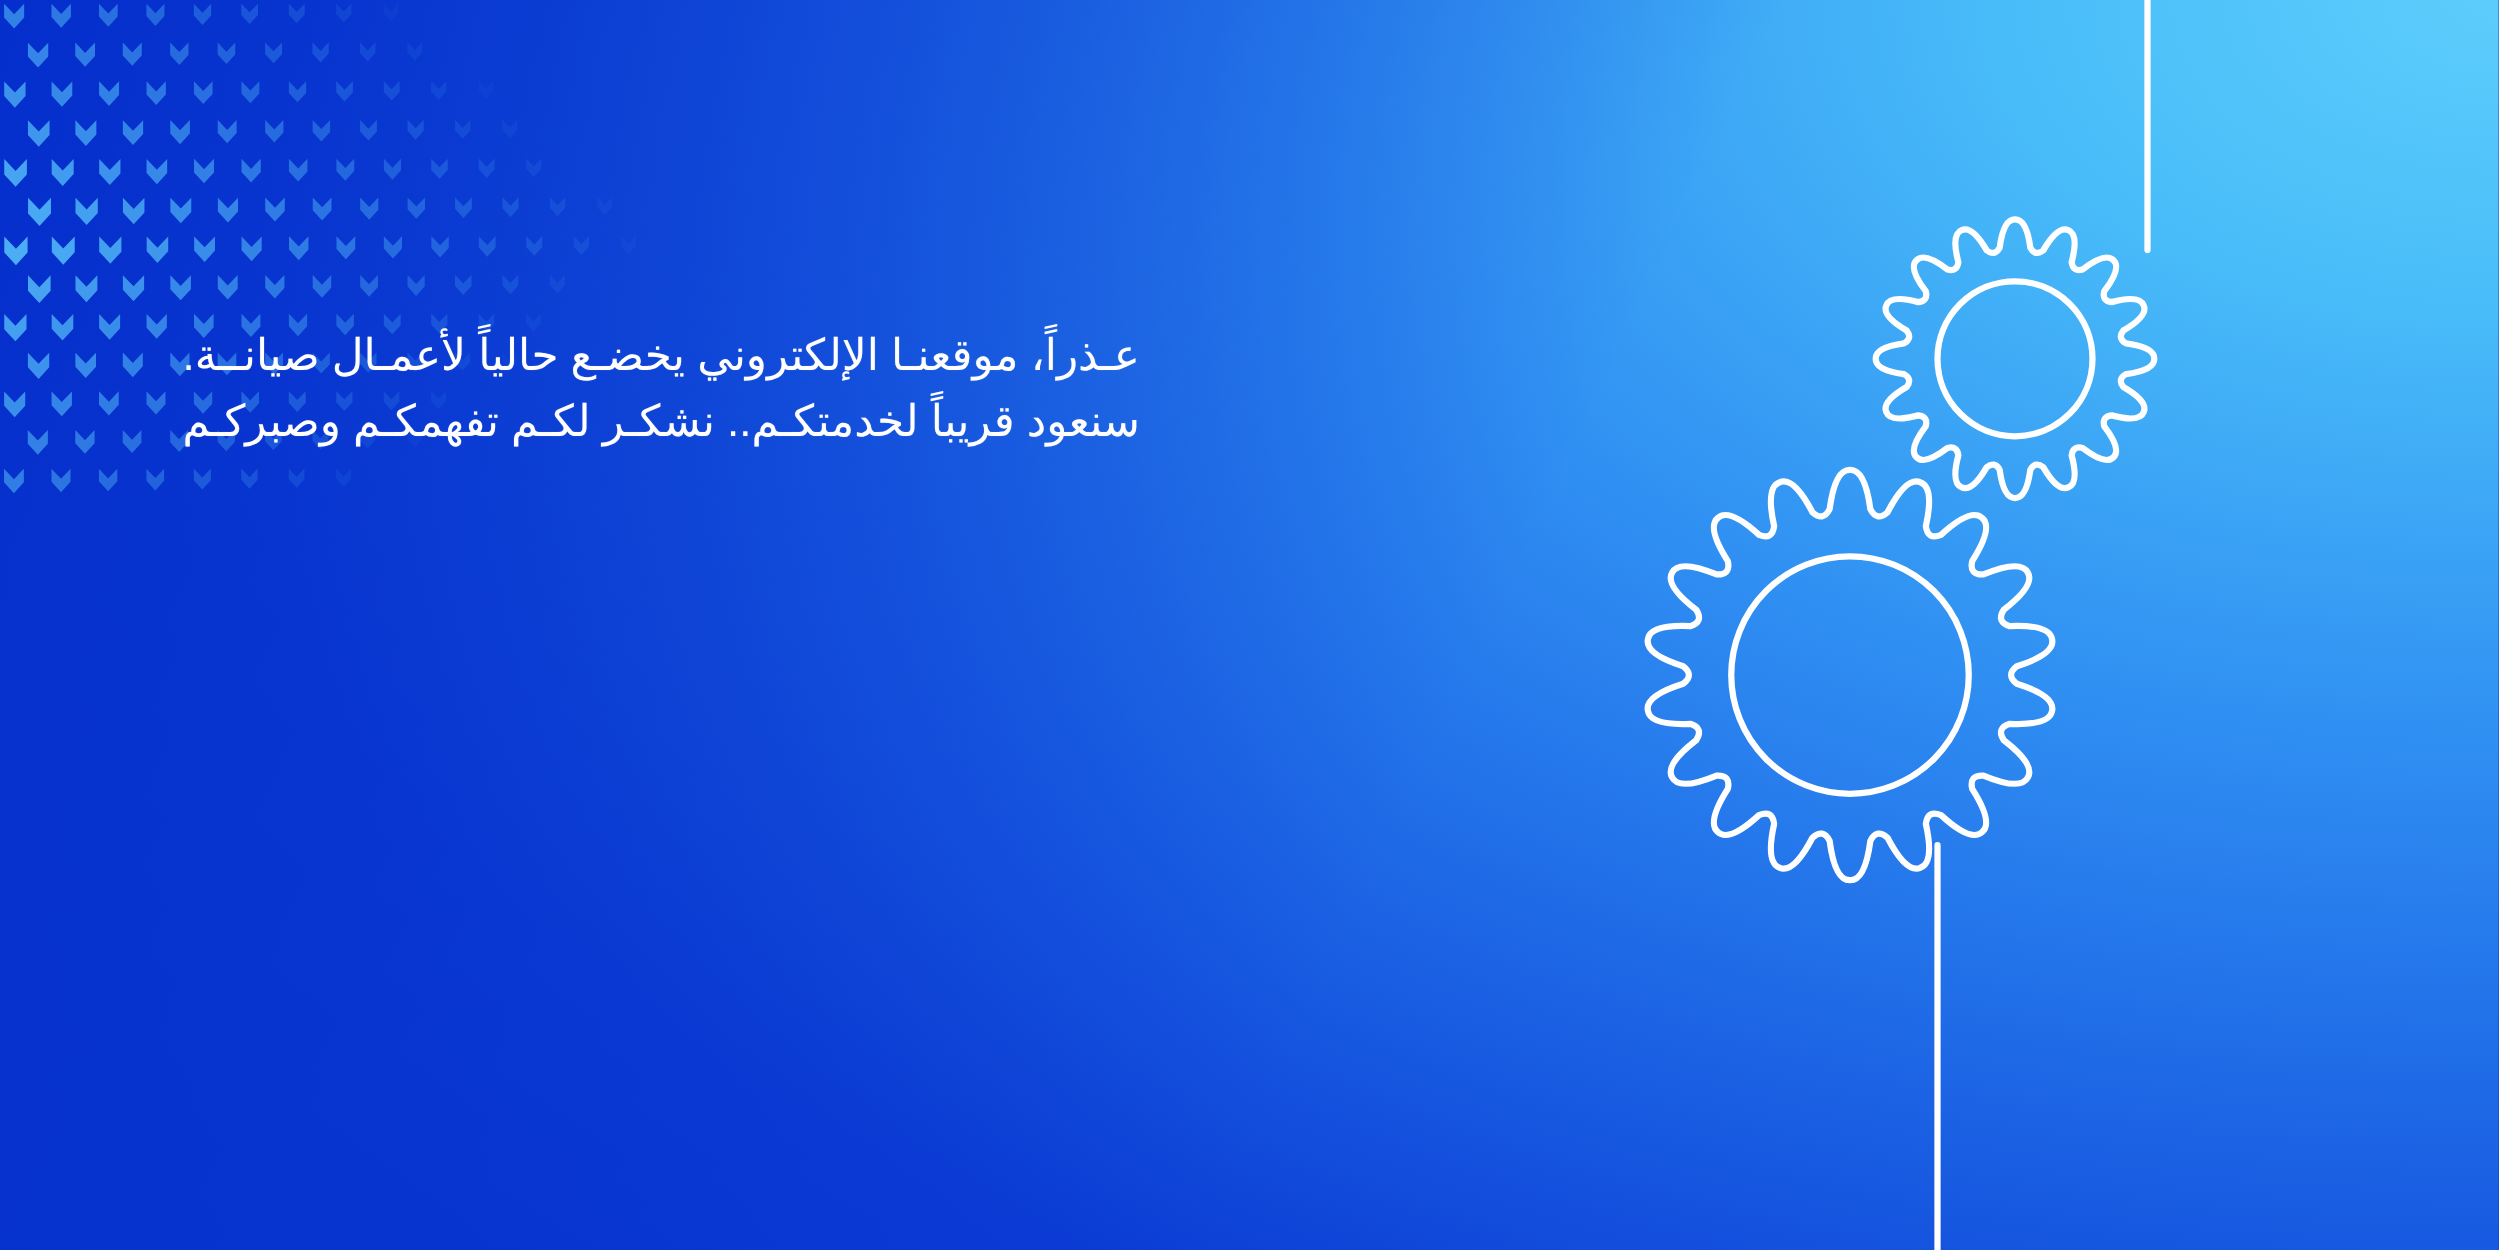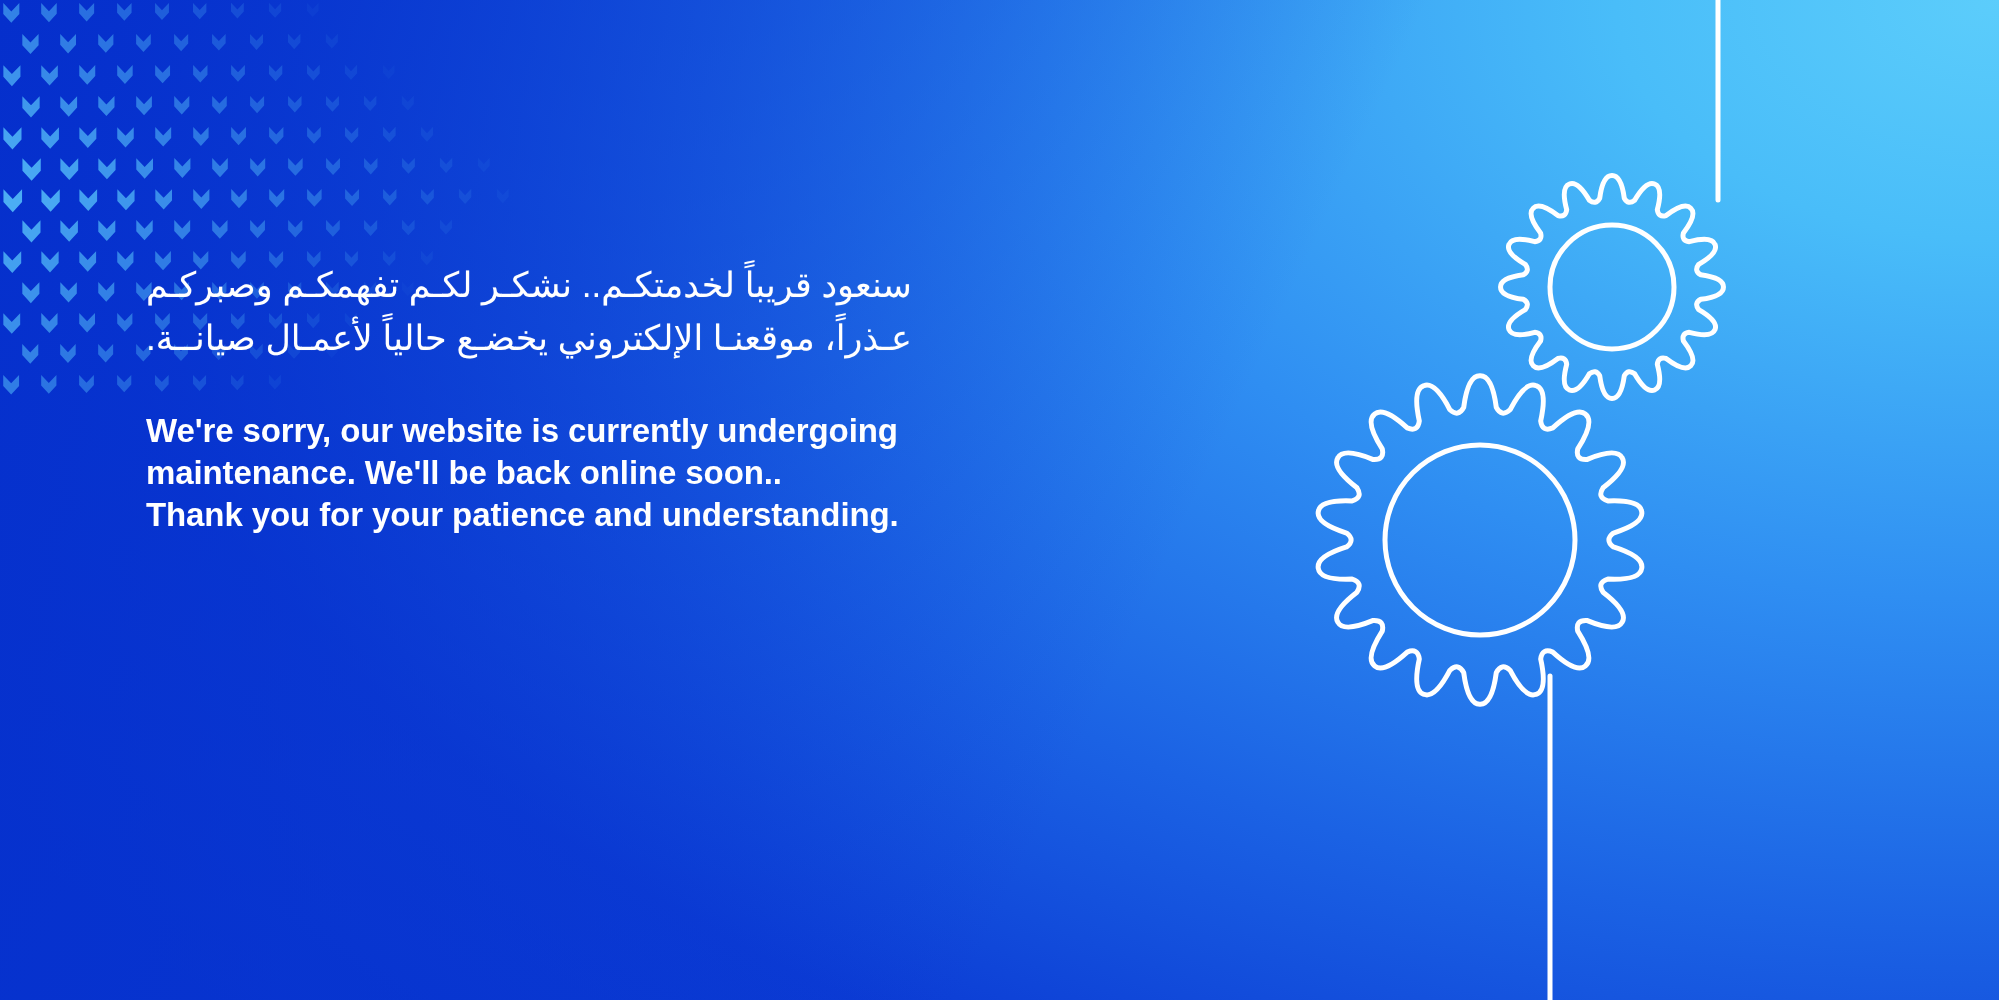--- a/index.html
+++ b/index.html
@@ -226,23 +226,18 @@
     <path id="gear-small" d="M1599.72 198.24Q1602.77 175.38 1612.00 175.56Q1621.23 175.38 1624.28 198.24Q1628.26 205.27 1634.62 200.30L1634.62 200.30Q1646.19 180.35 1654.65 184.04Q1663.24 187.41 1657.31 209.70Q1658.29 217.72 1666.08 215.56L1666.08 215.56Q1684.40 201.55 1690.80 208.20Q1697.45 214.60 1683.44 232.92Q1681.28 240.71 1689.30 241.69L1689.30 241.69Q1711.59 235.76 1714.96 244.35Q1718.65 252.81 1698.70 264.38Q1693.73 270.74 1700.76 274.72L1700.76 274.72Q1723.62 277.77 1723.44 287.00Q1723.62 296.23 1700.76 299.28Q1693.73 303.26 1698.70 309.62L1698.70 309.62Q1718.65 321.19 1714.96 329.65Q1711.59 338.24 1689.30 332.31Q1681.28 333.29 1683.44 341.08L1683.44 341.08Q1697.45 359.40 1690.80 365.80Q1684.40 372.45 1666.08 358.44Q1658.29 356.28 1657.31 364.30L1657.31 364.30Q1663.24 386.59 1654.65 389.96Q1646.19 393.65 1634.62 373.70Q1628.26 368.73 1624.28 375.76L1624.28 375.76Q1621.23 398.62 1612.00 398.44Q1602.77 398.62 1599.72 375.76Q1595.74 368.73 1589.38 373.70L1589.38 373.70Q1577.81 393.65 1569.35 389.96Q1560.76 386.59 1566.69 364.30Q1565.71 356.28 1557.92 358.44L1557.92 358.44Q1539.60 372.45 1533.20 365.80Q1526.55 359.40 1540.56 341.08Q1542.72 333.29 1534.70 332.31L1534.70 332.31Q1512.41 338.24 1509.04 329.65Q1505.35 321.19 1525.30 309.62Q1530.27 303.26 1523.24 299.28L1523.24 299.28Q1500.38 296.23 1500.56 287.00Q1500.38 277.77 1523.24 274.72Q1530.27 270.74 1525.30 264.38L1525.30 264.38Q1505.35 252.81 1509.04 244.35Q1512.41 235.76 1534.70 241.69Q1542.72 240.71 1540.56 232.92L1540.56 232.92Q1526.55 214.60 1533.20 208.20Q1539.60 201.55 1557.92 215.56Q1565.71 217.72 1566.69 209.70L1566.69 209.70Q1560.76 187.41 1569.35 184.04Q1577.81 180.35 1589.38 200.30Q1595.74 205.27 1599.72 198.24Z"></path>
     <circle id="gear-small-hub" cx="1612" cy="287" r="62"></circle>
     <path id="gear-large" d="M1463.71 407.35Q1467.92 375.44 1480.00 375.82Q1492.08 375.44 1496.29 407.35Q1501.58 417.59 1510.06 409.78L1510.06 409.78Q1524.93 381.23 1536.15 385.73Q1547.64 389.50 1540.68 420.92Q1542.15 432.36 1552.79 427.91L1552.79 427.91Q1576.52 406.17 1585.53 414.23Q1595.03 421.71 1577.75 448.85Q1575.22 460.11 1586.74 459.57L1586.74 459.57Q1616.47 447.26 1622.18 457.91Q1628.55 468.19 1603.03 487.78Q1596.80 497.49 1607.81 500.92L1607.81 500.92Q1639.96 499.52 1641.68 511.49Q1644.16 523.33 1613.47 533.01Q1604.29 540.00 1613.47 546.99L1613.47 546.99Q1644.16 556.67 1641.68 568.51Q1639.96 580.48 1607.81 579.08Q1596.80 582.51 1603.03 592.22L1603.03 592.22Q1628.55 611.81 1622.18 622.09Q1616.47 632.74 1586.74 620.43Q1575.22 619.89 1577.75 631.15L1577.75 631.15Q1595.03 658.29 1585.53 665.77Q1576.52 673.83 1552.79 652.09Q1542.15 647.64 1540.68 659.08L1540.68 659.08Q1547.64 690.50 1536.15 694.27Q1524.93 698.77 1510.06 670.22Q1501.58 662.41 1496.29 672.65L1496.29 672.65Q1492.08 704.56 1480.00 704.17Q1467.92 704.56 1463.71 672.65Q1458.42 662.41 1449.94 670.22L1449.94 670.22Q1435.07 698.77 1423.85 694.27Q1412.36 690.50 1419.32 659.08Q1417.85 647.64 1407.21 652.09L1407.21 652.09Q1383.48 673.83 1374.47 665.77Q1364.97 658.29 1382.25 631.15Q1384.78 619.89 1373.26 620.43L1373.26 620.43Q1343.53 632.74 1337.82 622.09Q1331.45 611.81 1356.97 592.22Q1363.20 582.51 1352.19 579.08L1352.19 579.08Q1320.04 580.48 1318.32 568.51Q1315.84 556.67 1346.53 546.99Q1355.71 540.00 1346.53 533.01L1346.53 533.01Q1315.84 523.33 1318.32 511.49Q1320.04 499.52 1352.19 500.92Q1363.20 497.49 1356.97 487.78L1356.97 487.78Q1331.45 468.19 1337.82 457.91Q1343.53 447.26 1373.26 459.57Q1384.78 460.11 1382.25 448.85L1382.25 448.85Q1364.97 421.71 1374.47 414.23Q1383.48 406.17 1407.21 427.91Q1417.85 432.36 1419.32 420.92L1419.32 420.92Q1412.36 389.50 1423.85 385.73Q1435.07 381.23 1449.94 409.78Q1458.42 417.59 1463.71 407.35Z"></path>
     <circle id="gear-large-hub" cx="1480" cy="540" r="95"></circle>
   </g>
 </svg>
 
 <div id="message-block">
 
   <div id="arabic-text">
+    <div class="arabic-line">عـذراً، موقعنـا الإلكتروني يخضـع حالياً لأعمـال صيانــة.</div>
     <div class="arabic-line">سنعود قريباً لخدمتكـم.. نشكـر لكـم تفهمكـم وصبركـم</div>
-    <div class="arabic-line">عـذراً، موقعنـا الإلكتروني يخضـع حالياً لأعمـال صيانــة.</div>
   </div>
 
-  <div id="english-text">
-    <div class="english-line">We're sorry, our website is currently undergoing</div>
-    <div class="english-line">maintenance. We'll be back online soon..</div>
-    <div class="english-line">Thank you for your patience and understanding.</div>
-  </div>
 
 </div>
 
 </body></html>

